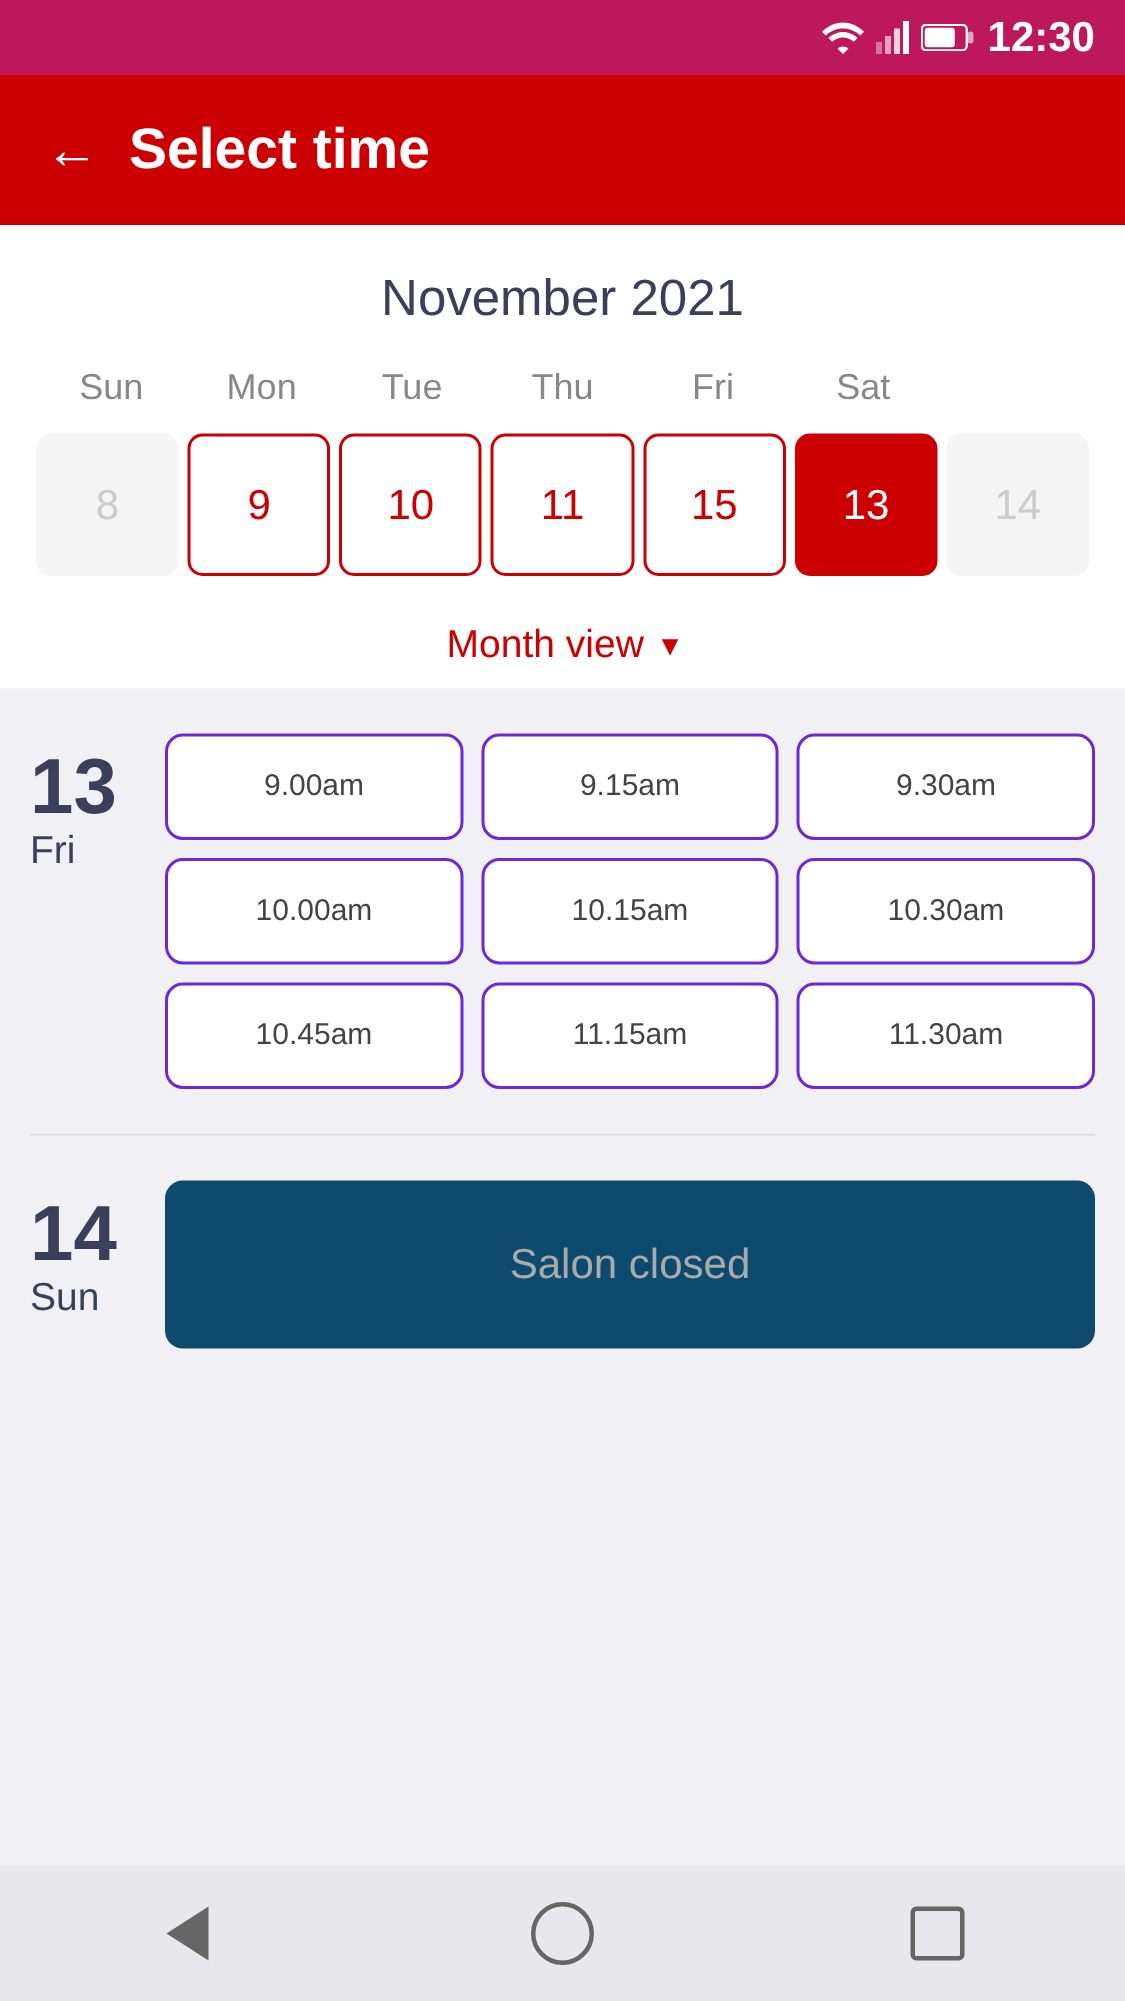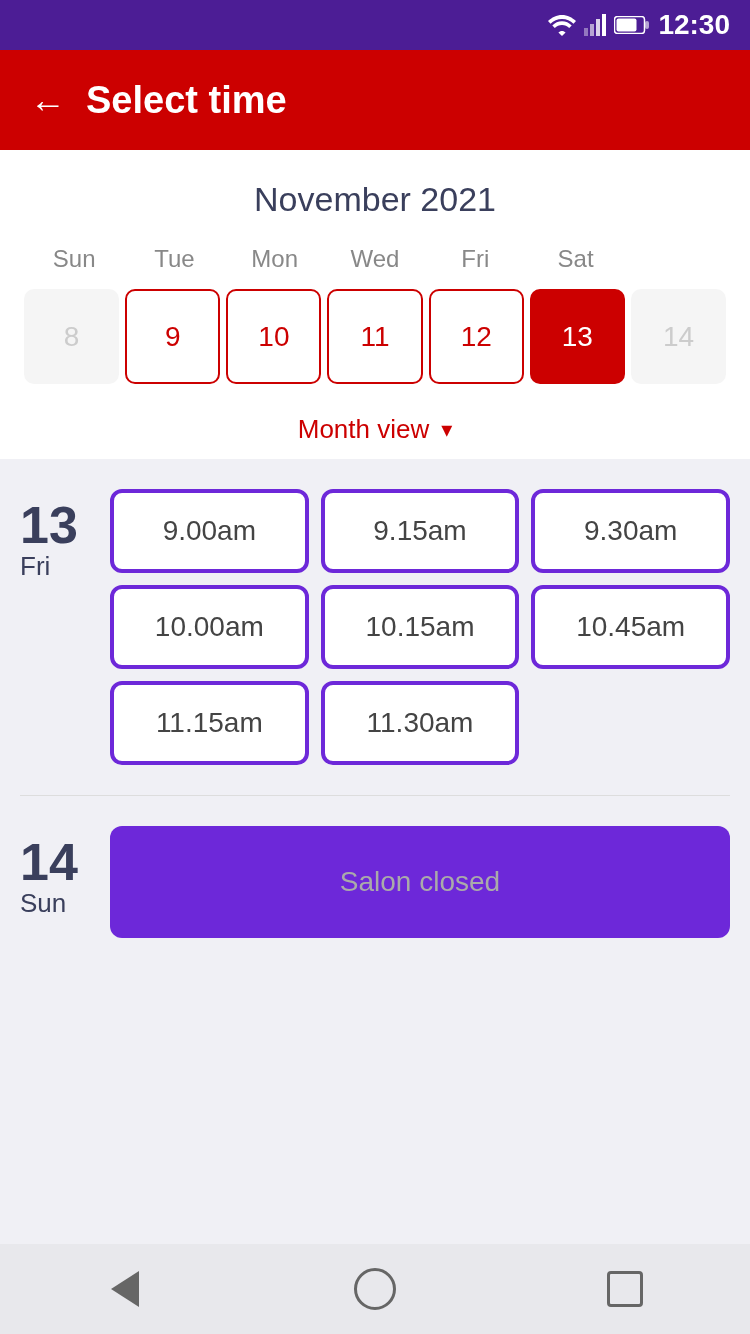--- a/index.html
+++ b/index.html
@@ -7,21 +7,21 @@
     body {
       font-family: 'Helvetica Neue', Arial, sans-serif;
       background: #f0f0f5;
       width: 750px;
       min-height: 1334px;
       overflow-x: hidden;
     }
 
     
     .status-bar {
-      background: #4c1d95;
+      background: #be185d;
       height: 50px;
       display: flex;
       align-items: center;
       justify-content: flex-end;
       padding: 0 20px;
       gap: 8px;
     }
     .status-icons {
       display: flex;
       align-items: center;
@@ -160,42 +160,42 @@
       grid-template-columns: repeat(3, 1fr);
       gap: 12px;
     }
     .time-slot {
       background: white;
       border-radius: 12px;
       display: flex;
       align-items: center;
       justify-content: center;
       padding: 22px 8px;
-      font-size: 28px;
+      font-size: 20px;
       color: #444;
       cursor: pointer;
-      border: 4px solid #6d28d9;
+      border: 2px solid #6d28d9;
     }
 
     
     .divider {
       height: 1px;
       background: #ddd;
       margin: 10px 0 30px;
     }
 
     
     .salon-closed-block {
       display: flex;
       gap: 20px;
       margin-bottom: 30px;
     }
     .closed-card {
       flex: 1;
-      background: #6d28d9;
+      background: #0c4a6e;
       border-radius: 12px;
       display: flex;
       align-items: center;
       justify-content: center;
       padding: 40px;
       font-size: 28px;
       color: #aaa;
     }
 
     
@@ -282,33 +282,33 @@
 <div class="header">
   <div class="back-btn">←</div>
   <div class="header-title">Select time</div>
 </div>
 
 <div class="calendar-section">
   <div class="month-title">November 2021</div>
 
   <div class="weekdays-row">
     <div class="weekday-label">Sun</div>
+    <div class="weekday-label">Mon</div>
     <div class="weekday-label">Tue</div>
-    <div class="weekday-label">Mon</div>
-    <div class="weekday-label">Wed</div>
+    <div class="weekday-label">Thu</div>
     <div class="weekday-label">Fri</div>
     <div class="weekday-label">Sat</div>
   </div>
 
   <div class="days-row">
     <div class="day-cell inactive">8</div>
     <div class="day-cell active">9</div>
     <div class="day-cell active">10</div>
     <div class="day-cell active">11</div>
-    <div class="day-cell active">12</div>
+    <div class="day-cell active">15</div>
     <div class="day-cell selected">13</div>
     <div class="day-cell inactive">14</div>
   </div>
 
   <div class="month-view-btn">
     <span>Month view</span>
     <span class="chevron-down">▾</span>
   </div>
 </div>
 
@@ -318,20 +318,21 @@
     <div class="day-label">
       <span class="day-number">13</span>
       <span class="day-name">Fri</span>
     </div>
     <div class="time-grid">
       <div class="time-slot">9.00am</div>
       <div class="time-slot">9.15am</div>
       <div class="time-slot">9.30am</div>
       <div class="time-slot">10.00am</div>
       <div class="time-slot">10.15am</div>
+      <div class="time-slot">10.30am</div>
       <div class="time-slot">10.45am</div>
       <div class="time-slot">11.15am</div>
       <div class="time-slot">11.30am</div>
     </div>
   </div>
 
   <div class="divider"></div>
 
   <div class="salon-closed-block">
     <div class="day-label">

